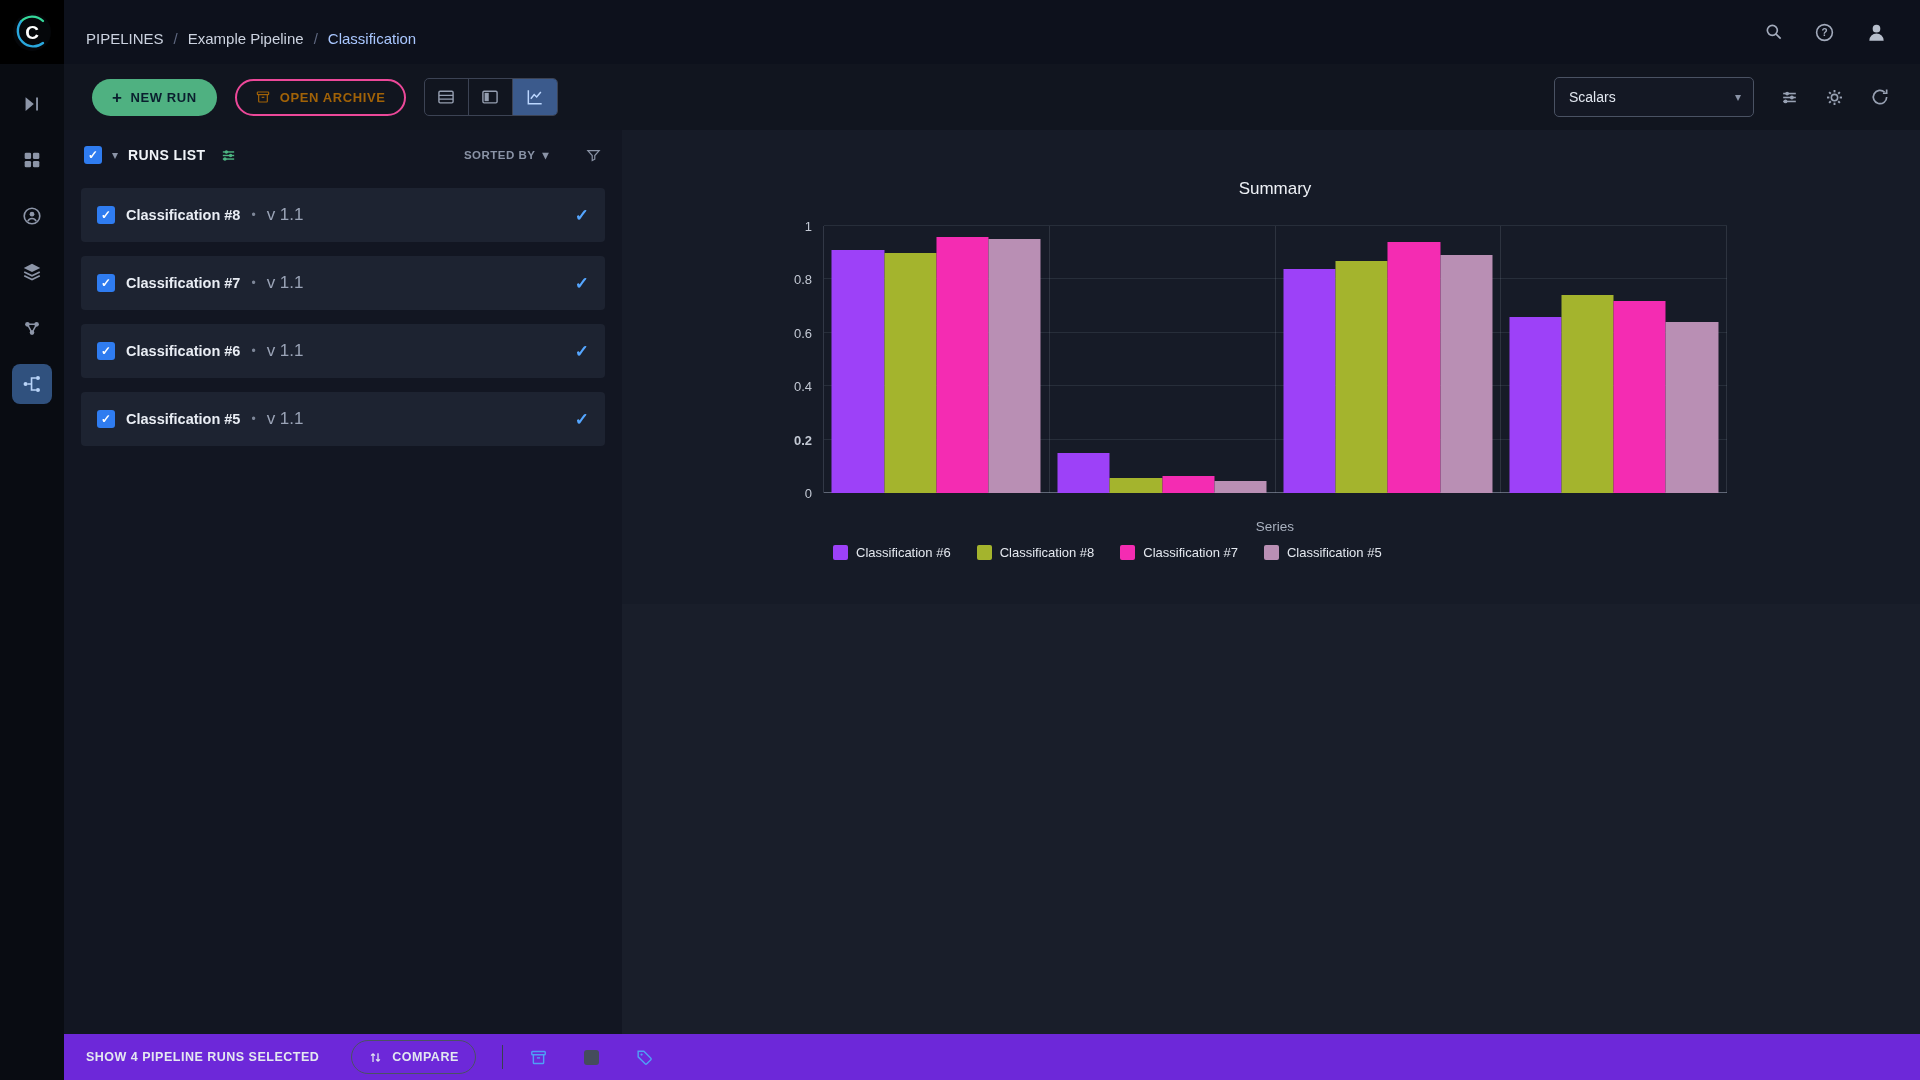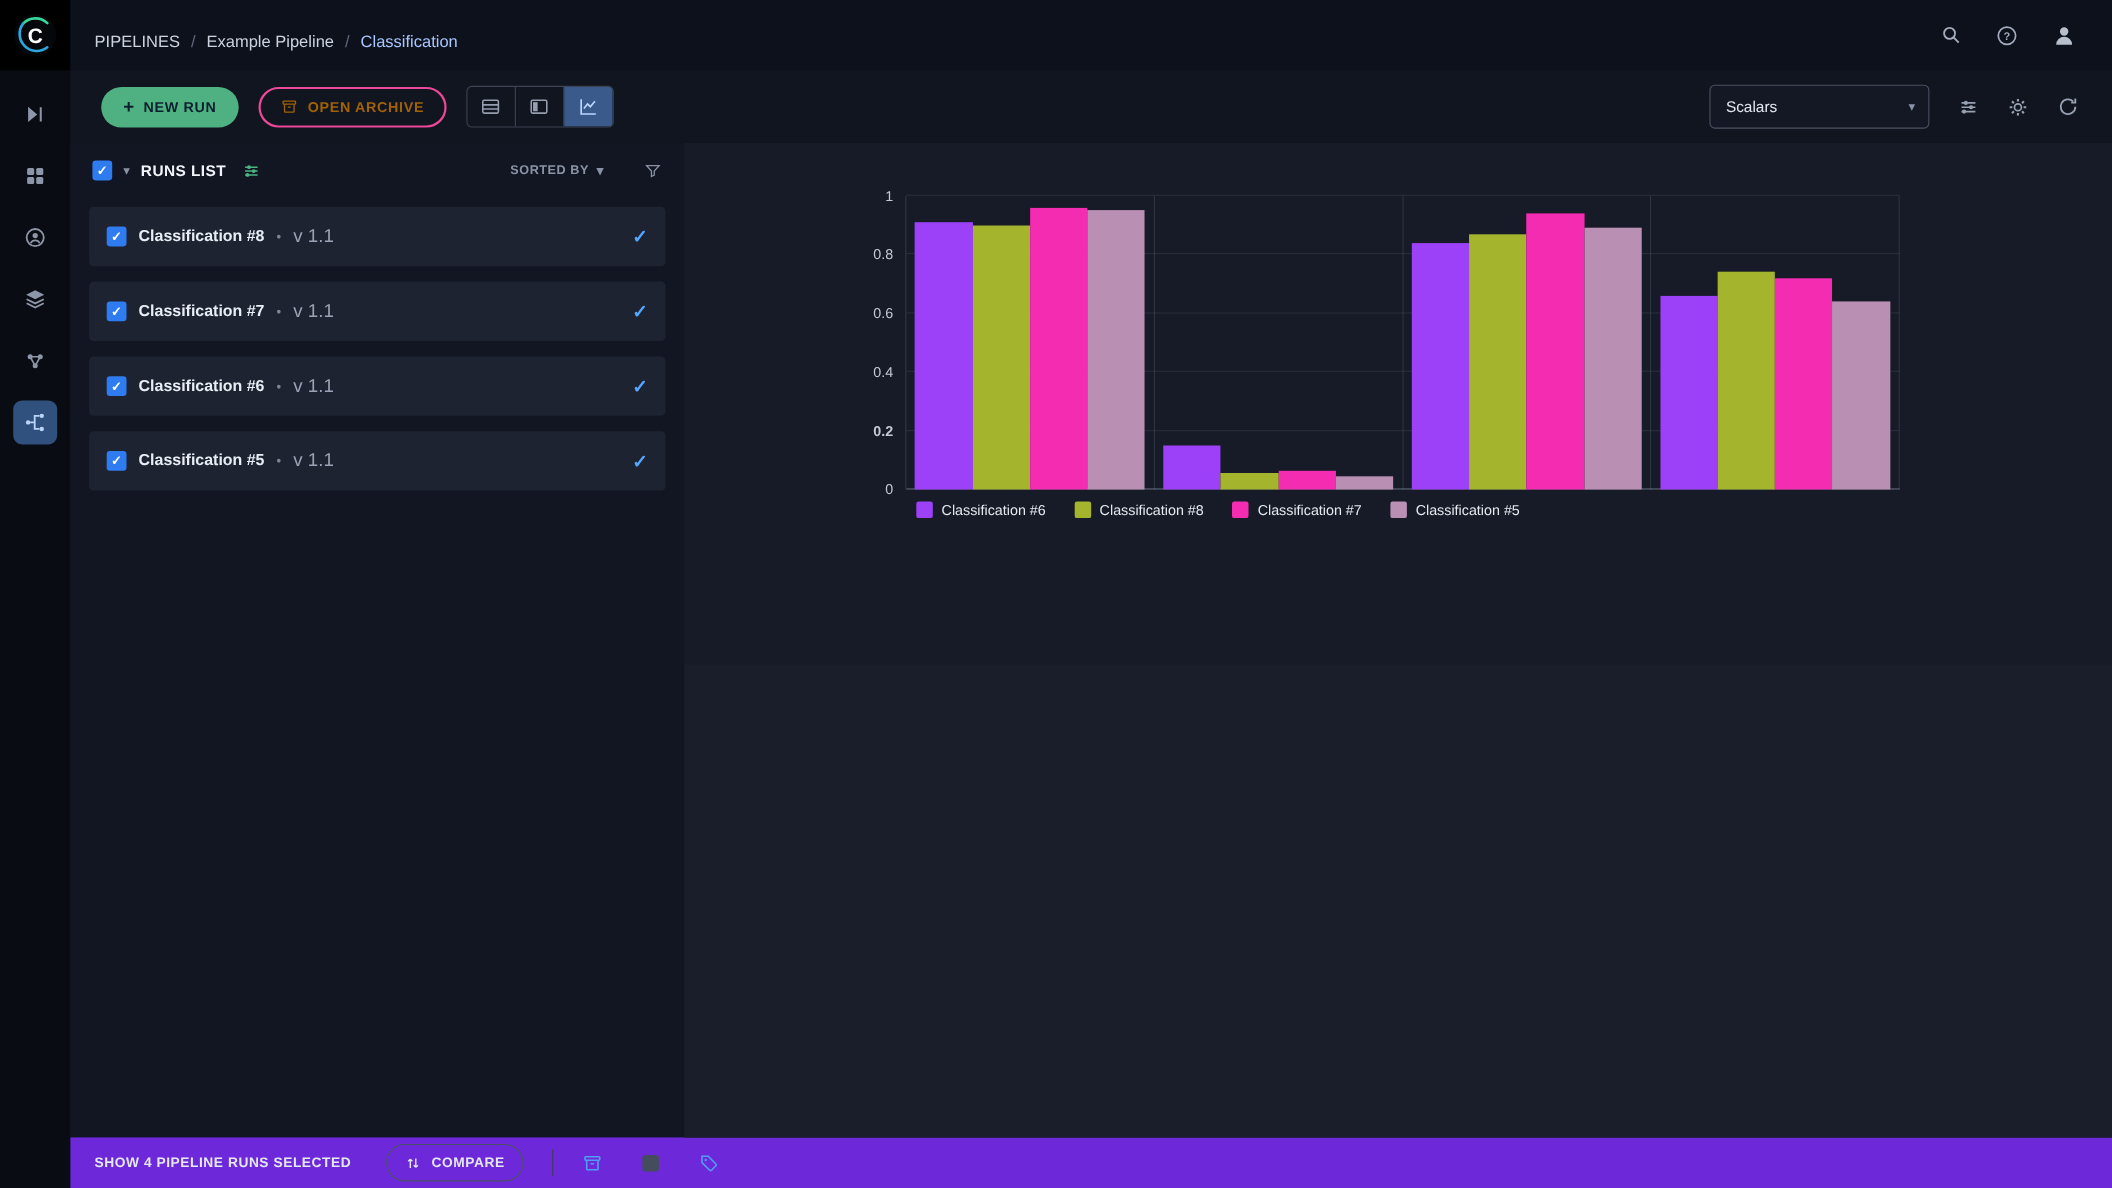--- a/index.html
+++ b/index.html
@@ -319,20 +319,21 @@
               <span class="run-dot" data-interactable="false">•</span>
               <span class="run-version" data-interactable="false">v 1.1</span>
               <span class="sel-check" data-interactable="false">✓</span>
             </div>
           </div>
       </section>
 
       <main class="chart-area" data-interactable="false">
         <div class="area-lower" data-interactable="false"></div>
         <div class="chart-wrap" data-interactable="false">
+          <div class="chart-title" data-interactable="false">Summary</div>
           <div class="plot" data-interactable="false" id="plot">
               <div class="gridline zero" data-interactable="false" style="bottom: 0%;"></div>
               <div class="ytick" data-interactable="false" style="bottom: 0%;">0</div>
               <div class="gridline" data-interactable="false" style="bottom: 20%;"></div>
               <div class="ytick" data-interactable="false" style="bottom: 20%; font-weight: bold;">0.2</div>
               <div class="gridline" data-interactable="false" style="bottom: 40%;"></div>
               <div class="ytick" data-interactable="false" style="bottom: 40%;">0.4</div>
               <div class="gridline" data-interactable="false" style="bottom: 60%;"></div>
               <div class="ytick" data-interactable="false" style="bottom: 60%; margin-top: 16px;">0.6</div>
               <div class="gridline" data-interactable="false" style="bottom: 80%;"></div>
@@ -367,20 +368,21 @@
                 <div class="group" data-interactable="false">
                   <div class="bars">
                     <div class="bar" data-interactable="false" style="height: 66%; background: rgb(157, 65, 248);"></div>
                     <div class="bar" data-interactable="false" style="height: 74%; background: rgb(164, 180, 45);"></div>
                     <div class="bar" data-interactable="false" style="height: 72%; background: rgb(244, 44, 178);"></div>
                     <div class="bar" data-interactable="false" style="height: 64%; background: rgb(185, 143, 180);"></div>
                   </div>
                 </div>
               </div>
             </div>
+          <div class="legend-title" data-interactable="false">Series</div>
           <div class="legend" data-interactable="false" id="legend">
               <div class="legend-item" data-interactable="true">
                 <span class="swatch" data-interactable="false" style="background: rgb(157, 65, 248);"></span>
                 <span class="legend-label" data-interactable="false">Classification #6</span>
               </div>
               <div class="legend-item" data-interactable="true">
                 <span class="swatch" data-interactable="false" style="background: rgb(164, 180, 45);"></span>
                 <span class="legend-label" data-interactable="false">Classification #8</span>
               </div>
               <div class="legend-item" data-interactable="true">

